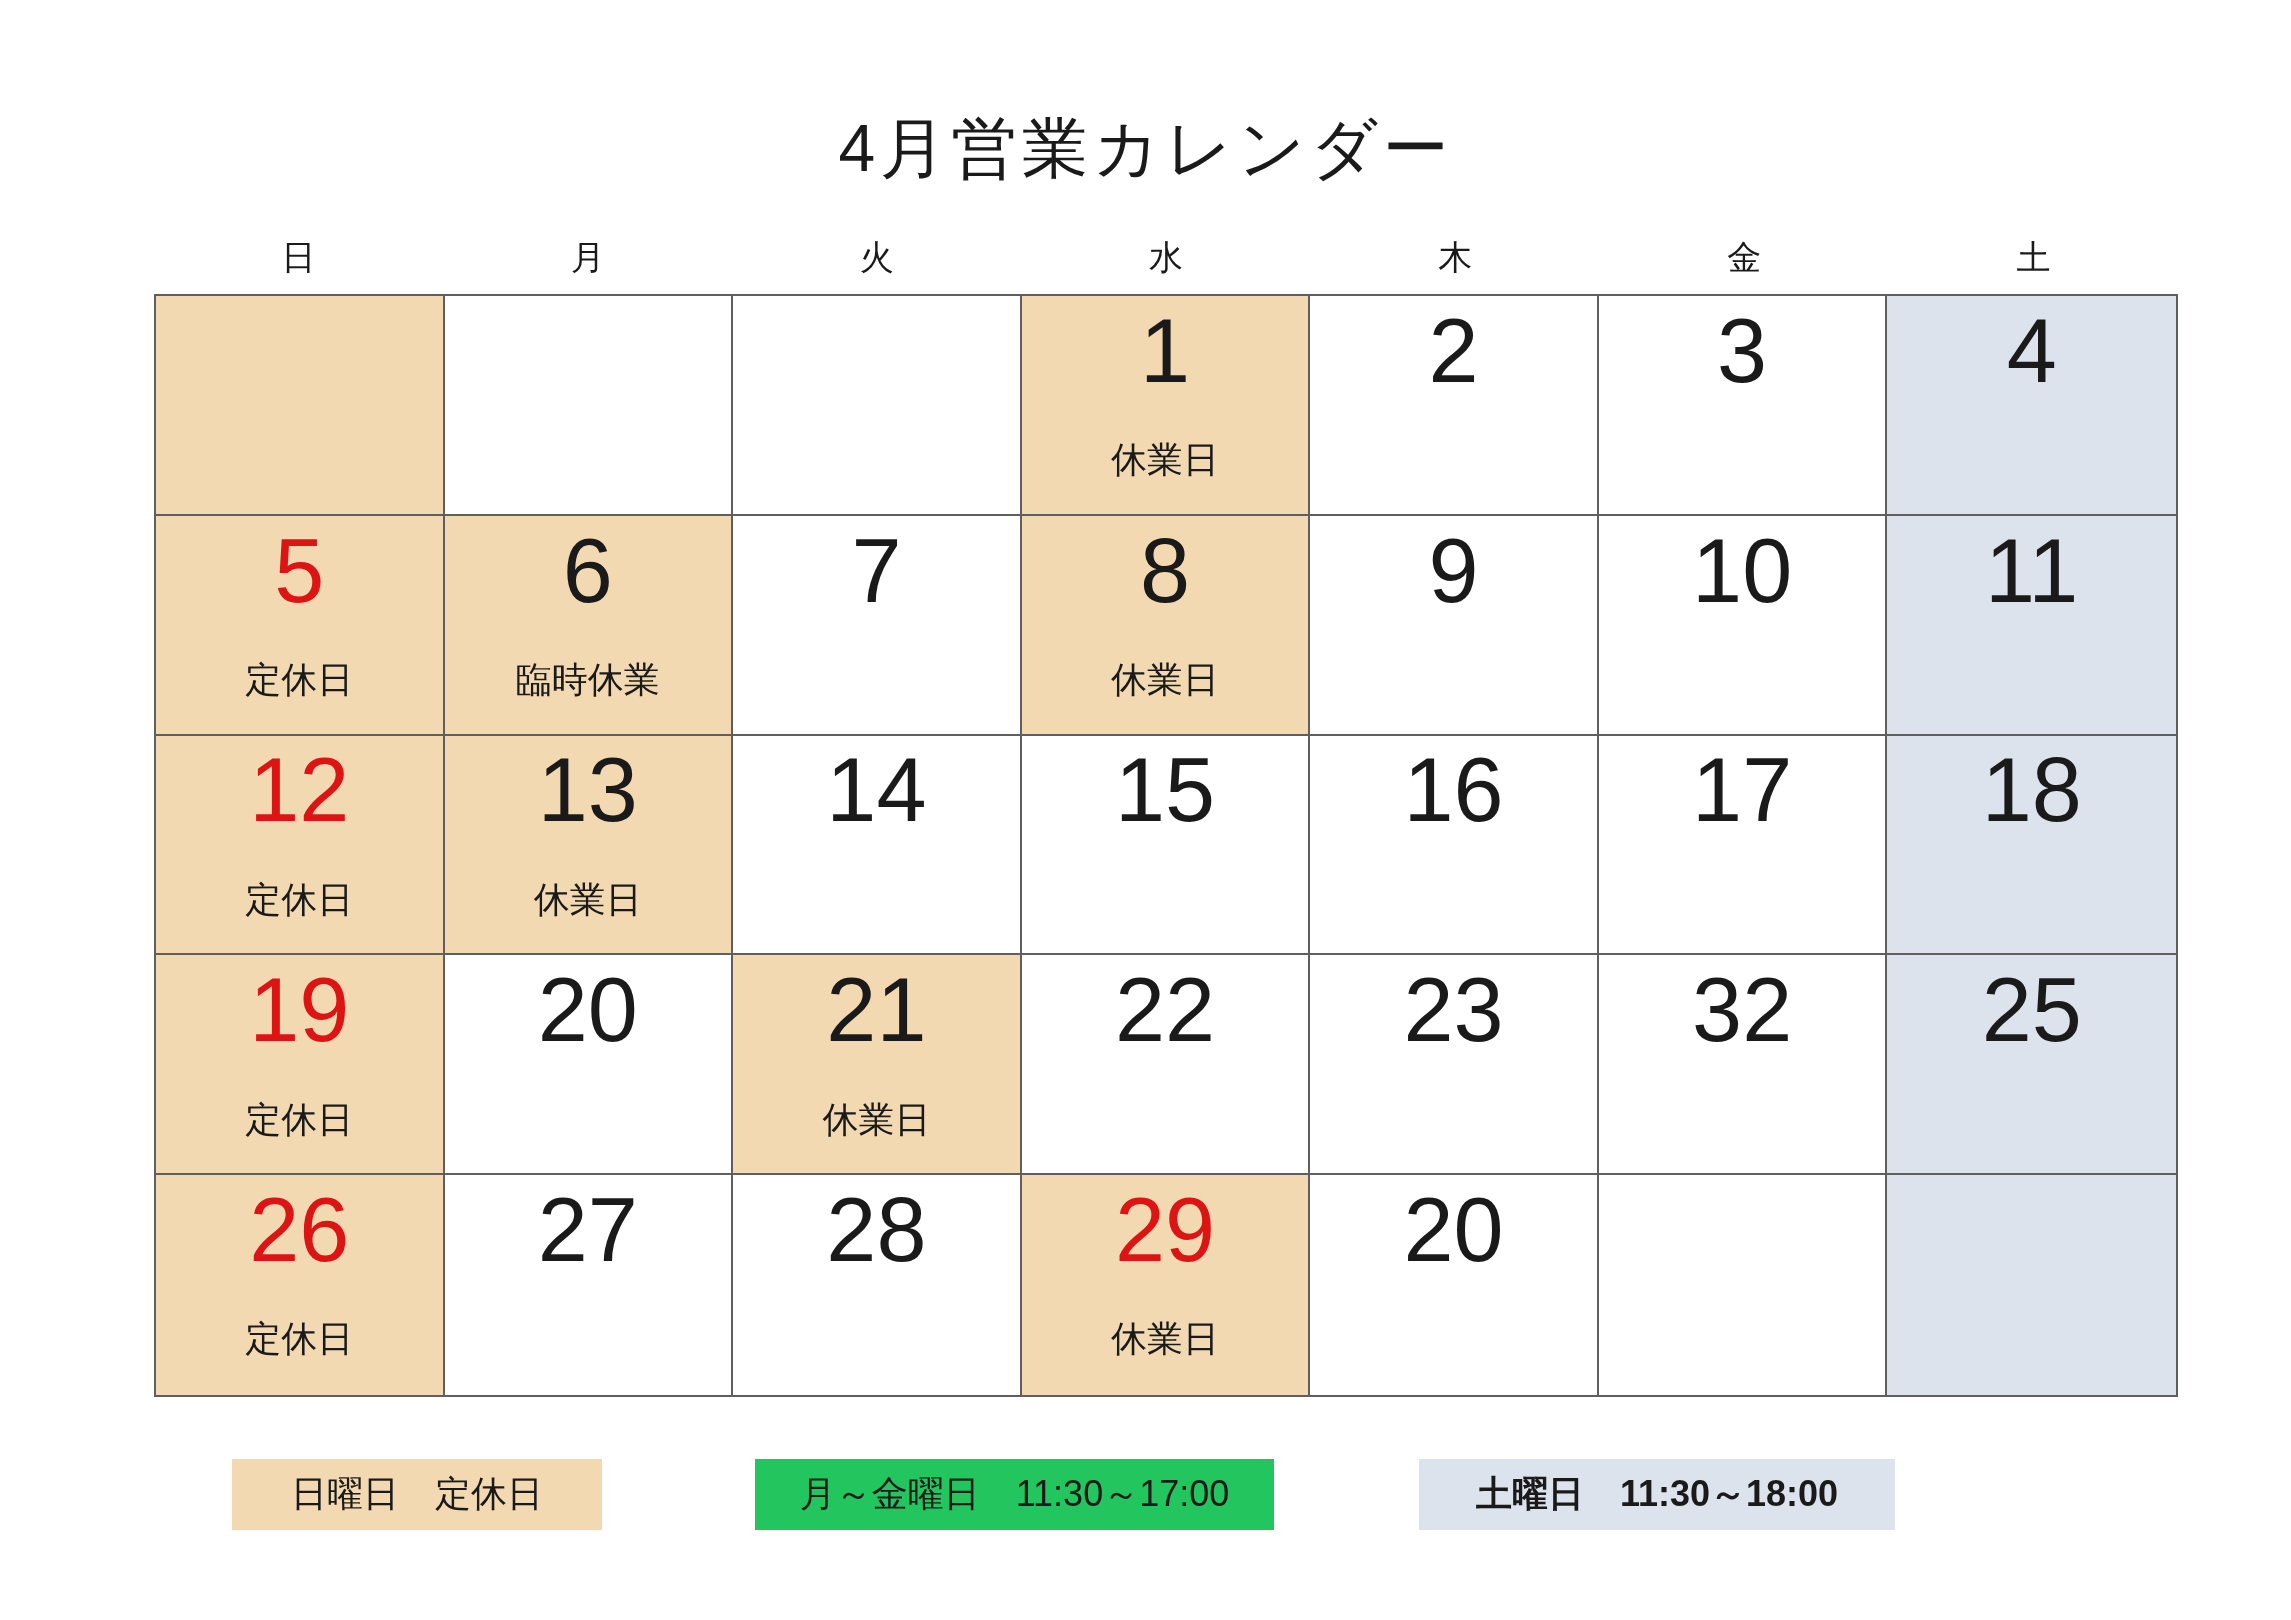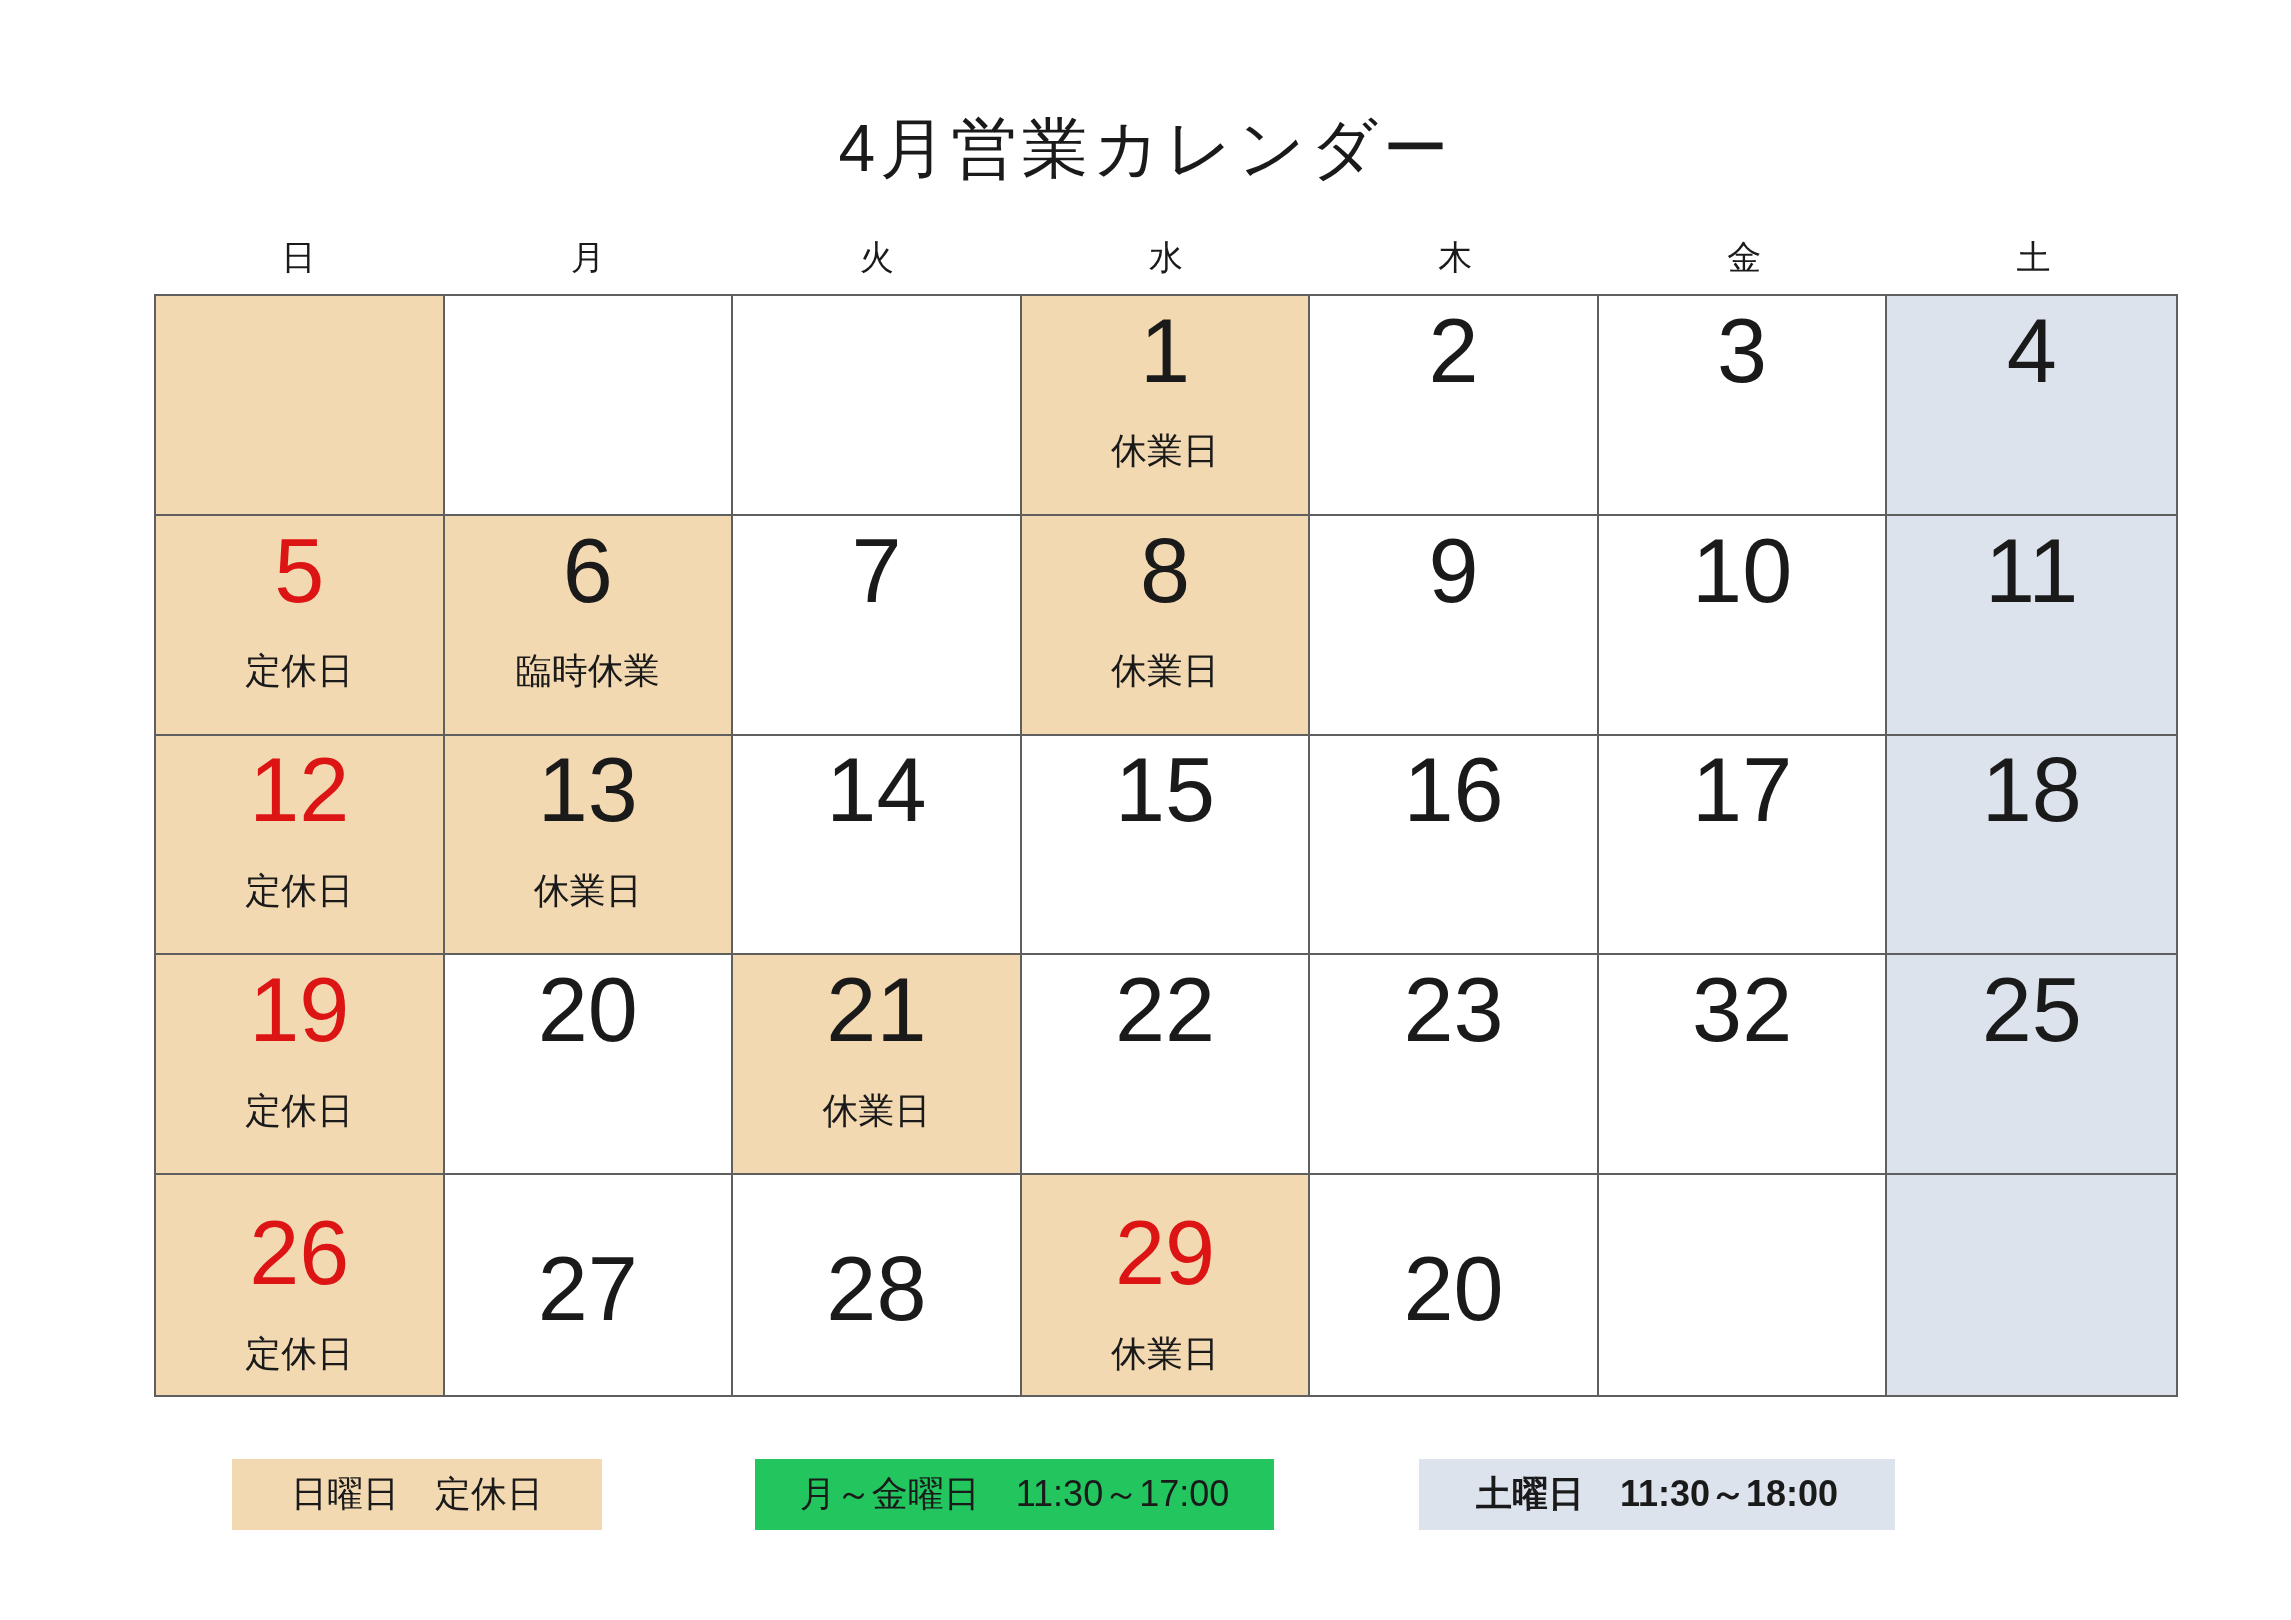--- a/index.html
+++ b/index.html
@@ -38,26 +38,26 @@
     display:grid;grid-template-columns:repeat(7,1fr);grid-template-rows:repeat(5,1fr);
     border:2px solid var(--border);background:#ffffff;
   }
   .cell{
     border-right:2px solid var(--border);
     border-bottom:2px solid var(--border);
     display:flex;flex-direction:column;align-items:center;
     padding-top:7.8px;background:#ffffff;
   }
   .cell:nth-child(7n){border-right:none;}
-  .cell:nth-child(n+29){border-bottom:none;justify-content:center;}
+  .cell:nth-child(n+29){border-bottom:none;}
   .cell.holiday{background:var(--holiday-bg);}
   .cell.saturday{background:var(--saturday-bg);}
   .cell .num{font-size:90px;line-height:1.05;color:var(--text);}
   .cell .num.red{color:var(--red);}
-  .cell .sub{margin-top:35px;font-size:36px;line-height:1;color:var(--text);}
+  .cell .sub{margin-top:44px;font-size:36px;line-height:1;color:var(--text);}
 
   .legend-item{
     position:absolute;top:1459px;height:71px;
     display:flex;align-items:center;justify-content:center;
     font-size:36px;color:var(--text);white-space:pre;
   }
   .legend-sunday{left:232px;width:370px;background:var(--holiday-bg);}
   .legend-weekday{left:755px;width:519px;background:#22c55e;}
   .legend-saturday{left:1419px;width:476px;background:var(--saturday-bg);font-weight:bold;}
 </style>

